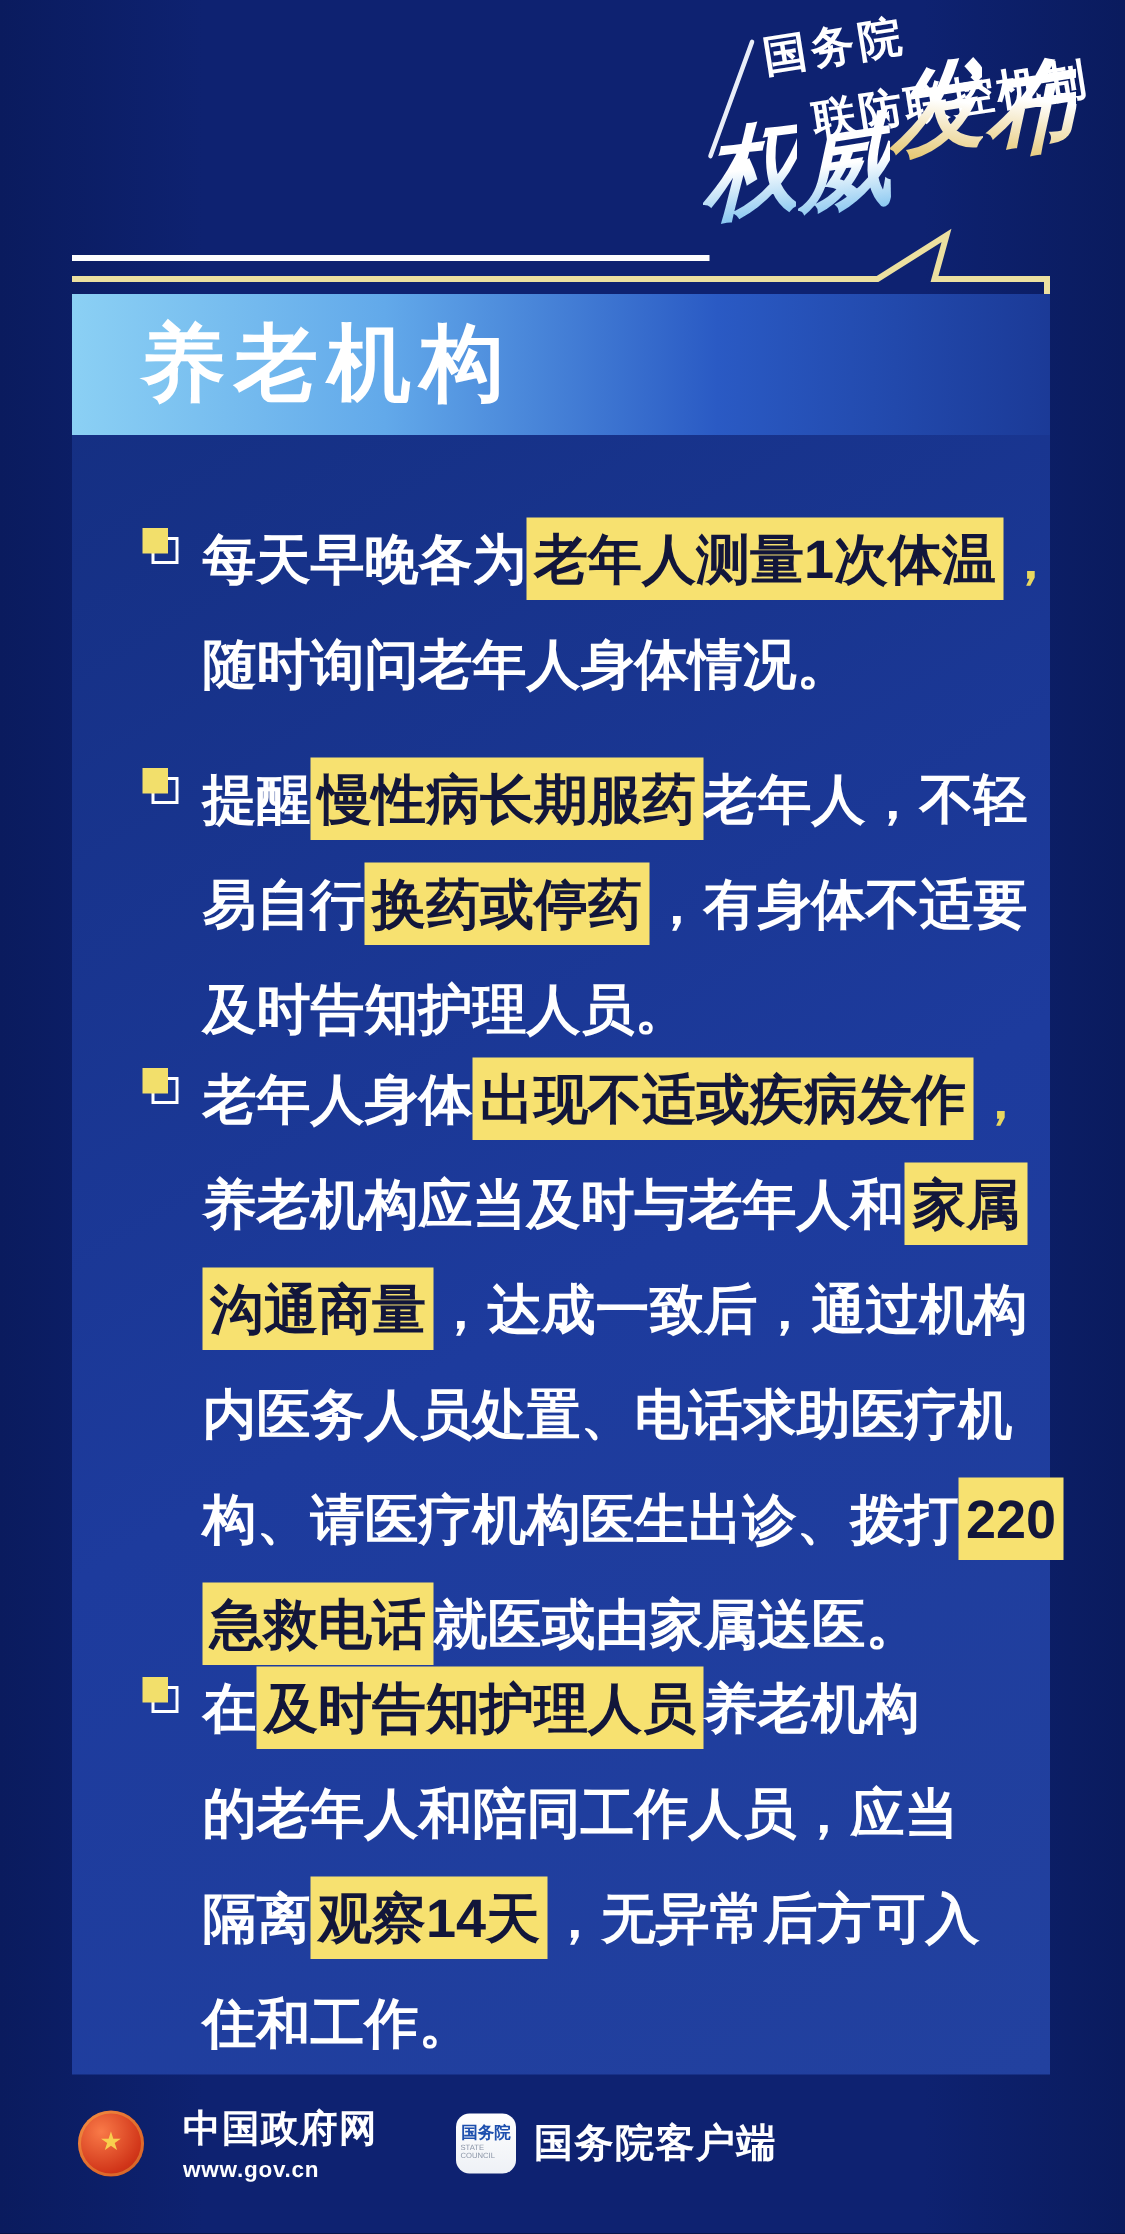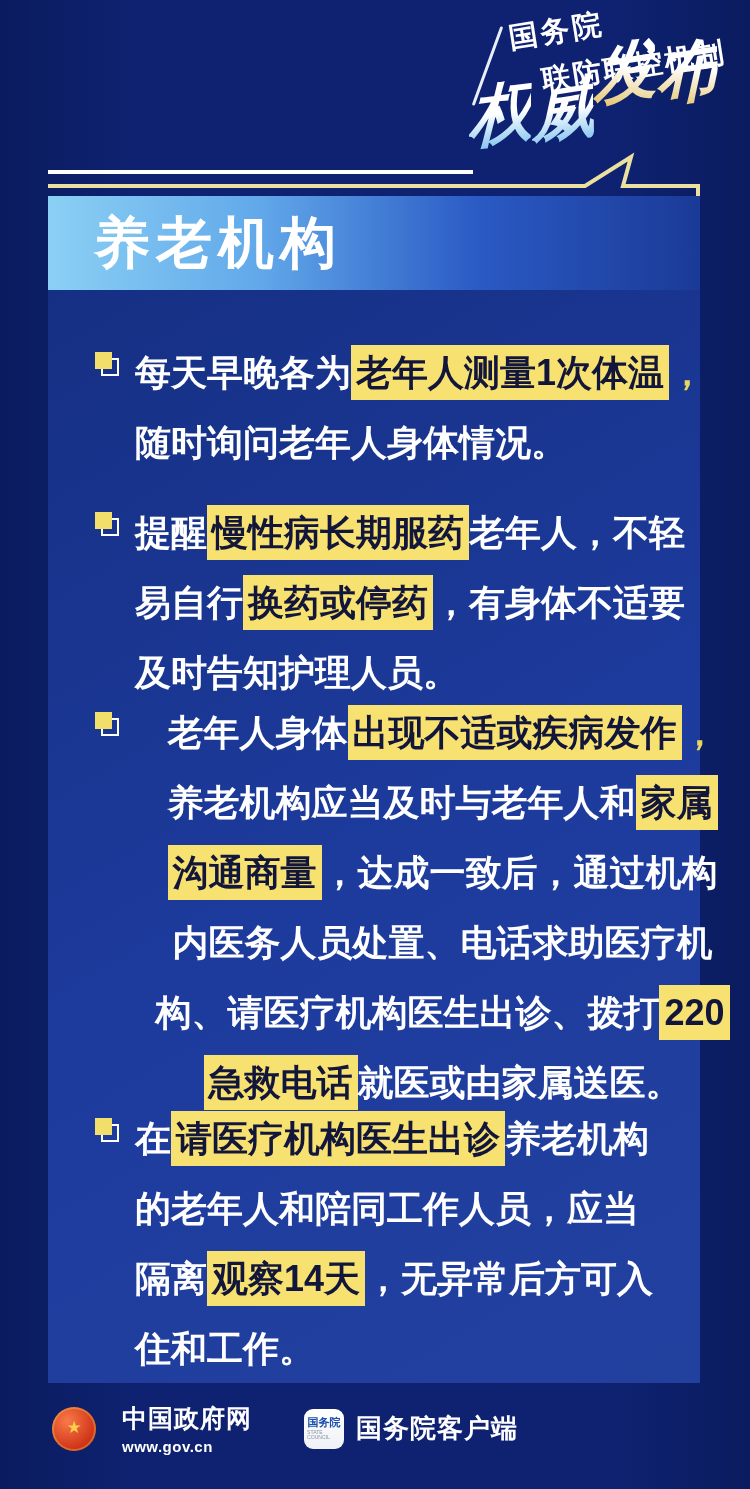--- a/index.html
+++ b/index.html
@@ -87,35 +87,35 @@
         </div>
       </div>
       <div class="bullet" style="top: 498px;">
         <span class="marker"></span>
         <div class="blines">
           <div class="bline"><span>提醒</span><span class="hl">慢性病长期服药</span><span>老年人，不轻</span></div>
           <div class="bline"><span>易自行</span><span class="hl">换药或停药</span><span>，有身体不适要</span></div>
           <div class="bline"><span>及时告知护理人员。</span></div>
         </div>
       </div>
-      <div class="bullet" style="top: 698px; text-align: center;">
+      <div class="bullet" style="top: 698px;">
         <span class="marker"></span>
         <div class="blines">
           <div class="bline"><span>老年人身体</span><span class="hl">出现不适或疾病发作</span><span class="yc">，</span></div>
           <div class="bline"><span>养老机构应当及时与老年人和</span><span class="hl">家属</span></div>
           <div class="bline"><span class="hl">沟通商量</span><span>，达成一致后，通过机构</span></div>
           <div class="bline"><span>内医务人员处置、电话求助医疗机</span></div>
           <div class="bline"><span>构、请医疗机构医生出诊、拨打</span><span class="hl">220</span></div>
           <div class="bline"><span class="hl">急救电话</span><span>就医或由家属送医。</span></div>
         </div>
       </div>
       <div class="bullet" style="top: 1104px;">
         <span class="marker"></span>
         <div class="blines">
-          <div class="bline"><span>在</span><span class="hl">请医疗机构医生出诊</span><span>养老机构</span></div>
+          <div class="bline"><span>在</span><span class="hl">及时告知护理人员</span><span>养老机构</span></div>
           <div class="bline"><span>的老年人和陪同工作人员，应当</span></div>
           <div class="bline"><span>隔离</span><span class="hl">观察14天</span><span>，无异常后方可入</span></div>
           <div class="bline"><span>住和工作。</span></div>
         </div>
       </div>
     </div>
 
   <div class="footer">
     <div class="emblem">
       <span class="star">★</span>

